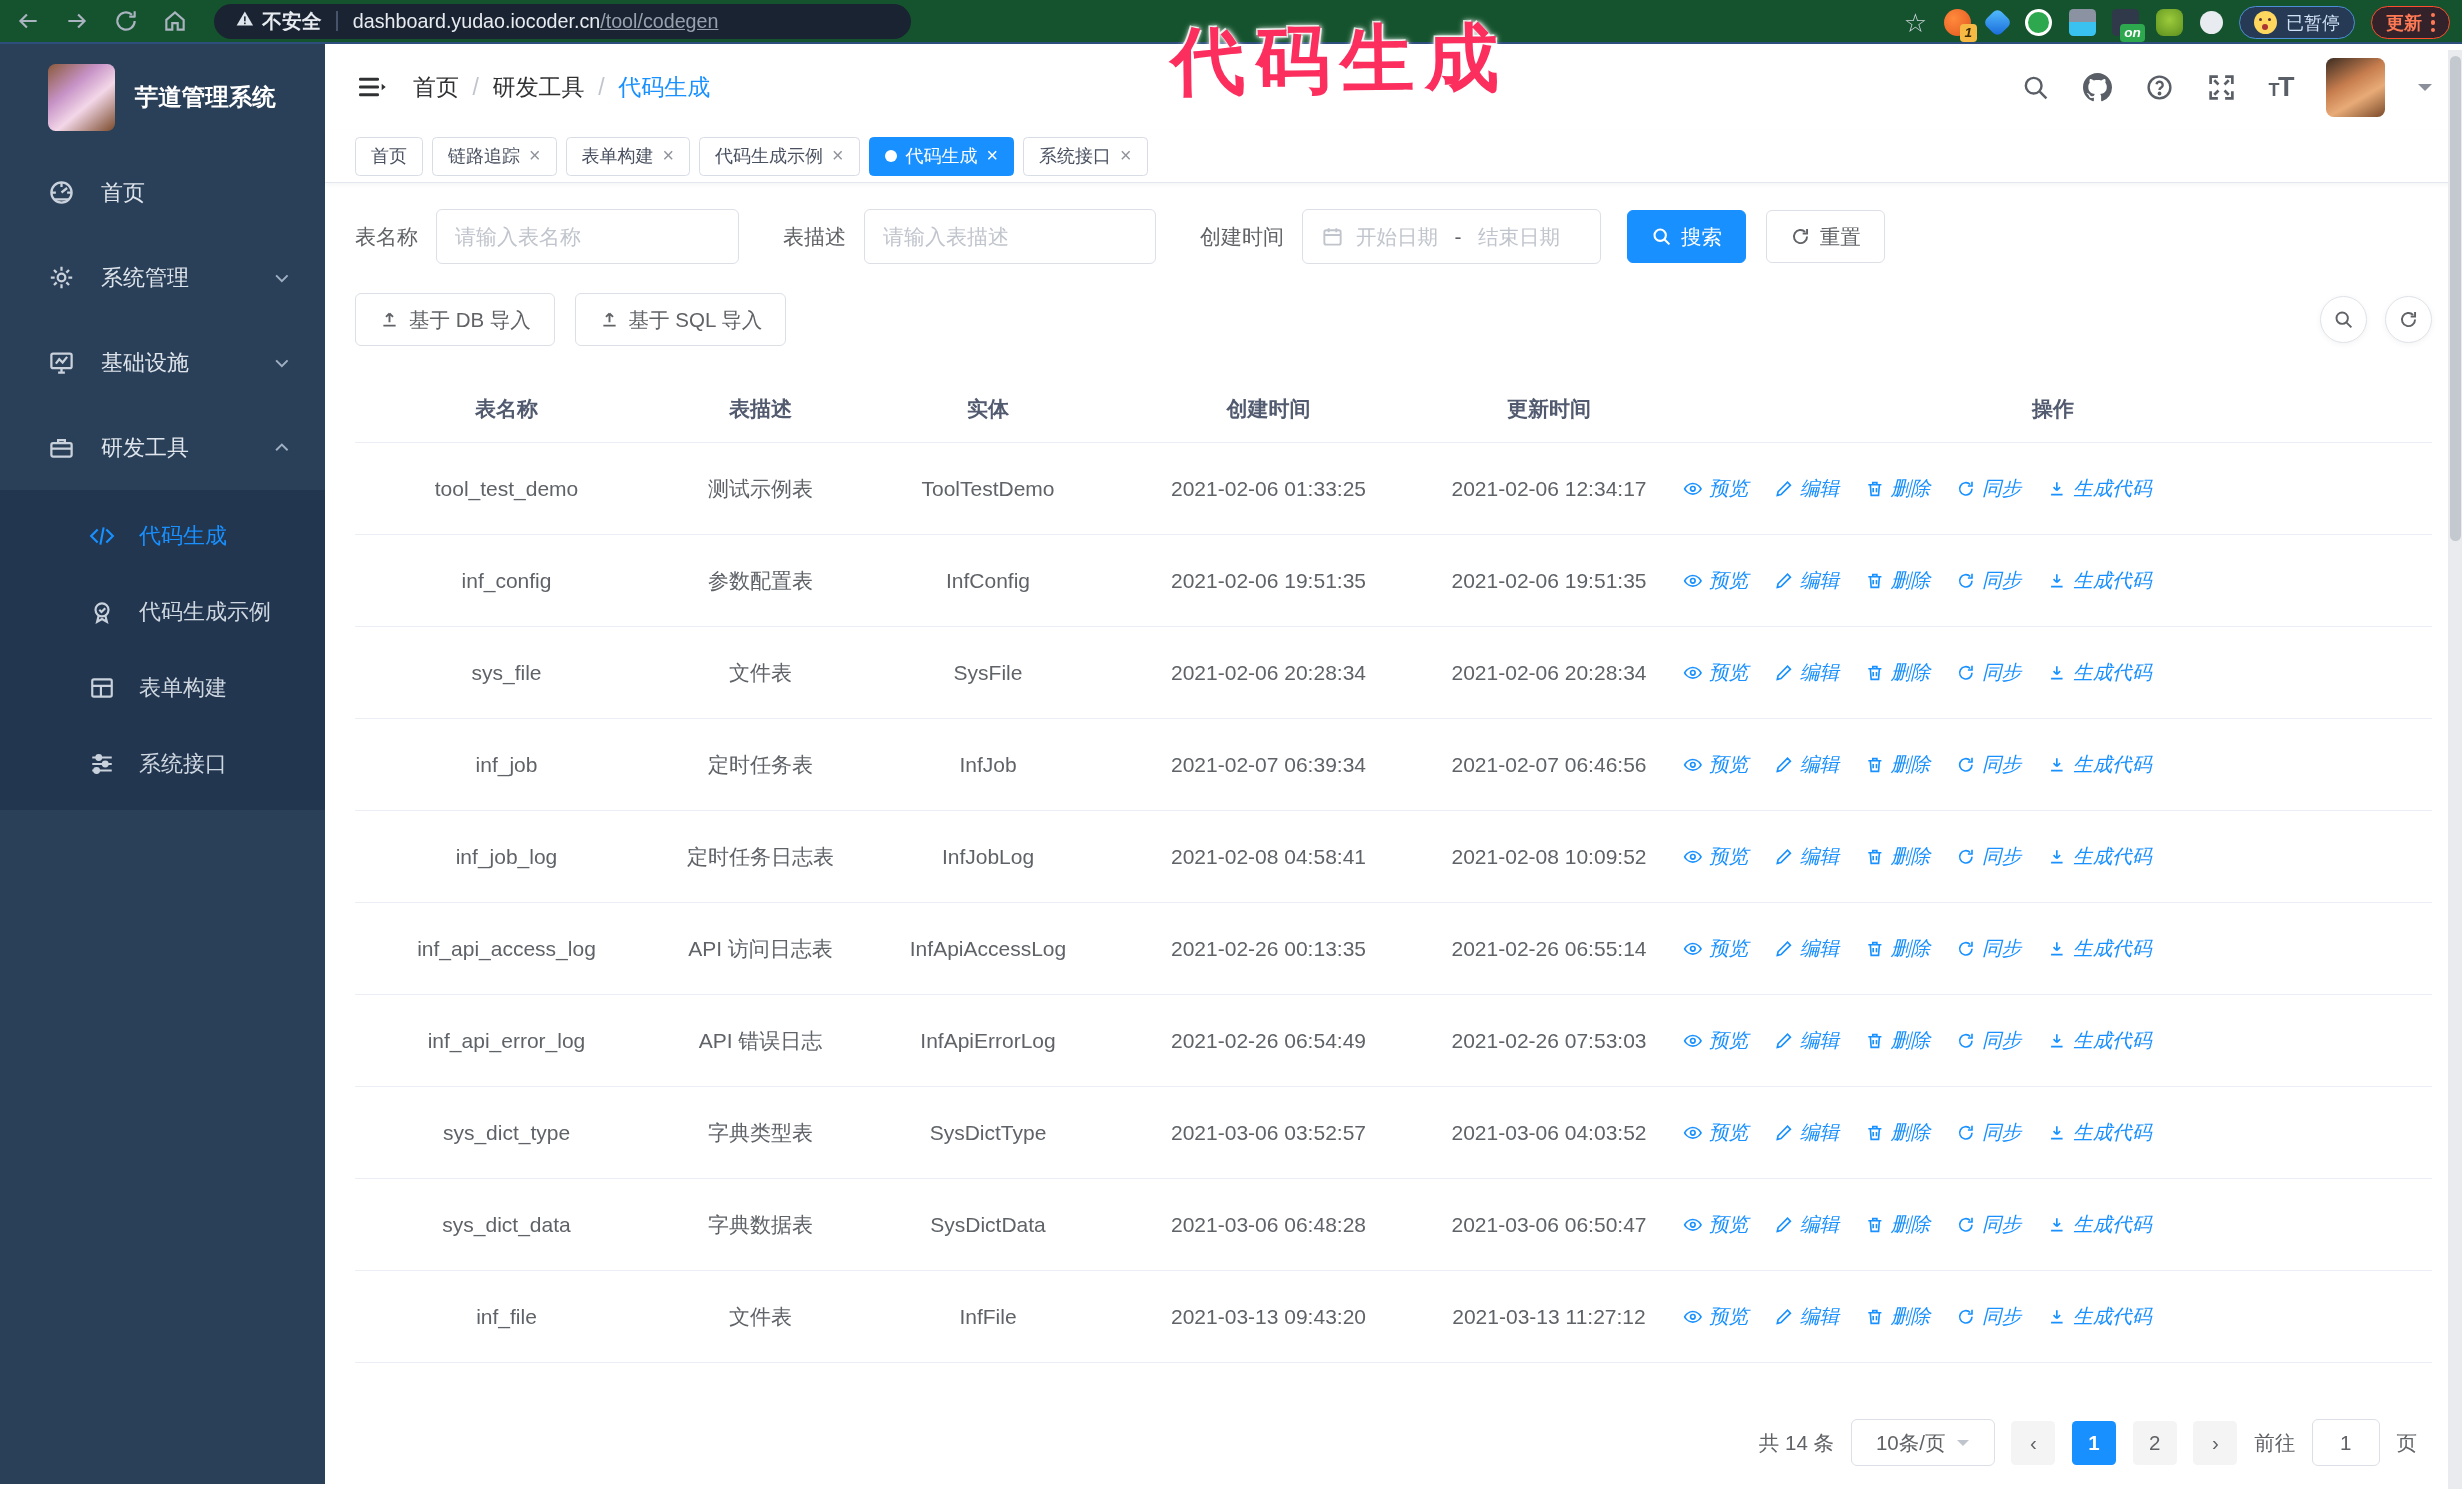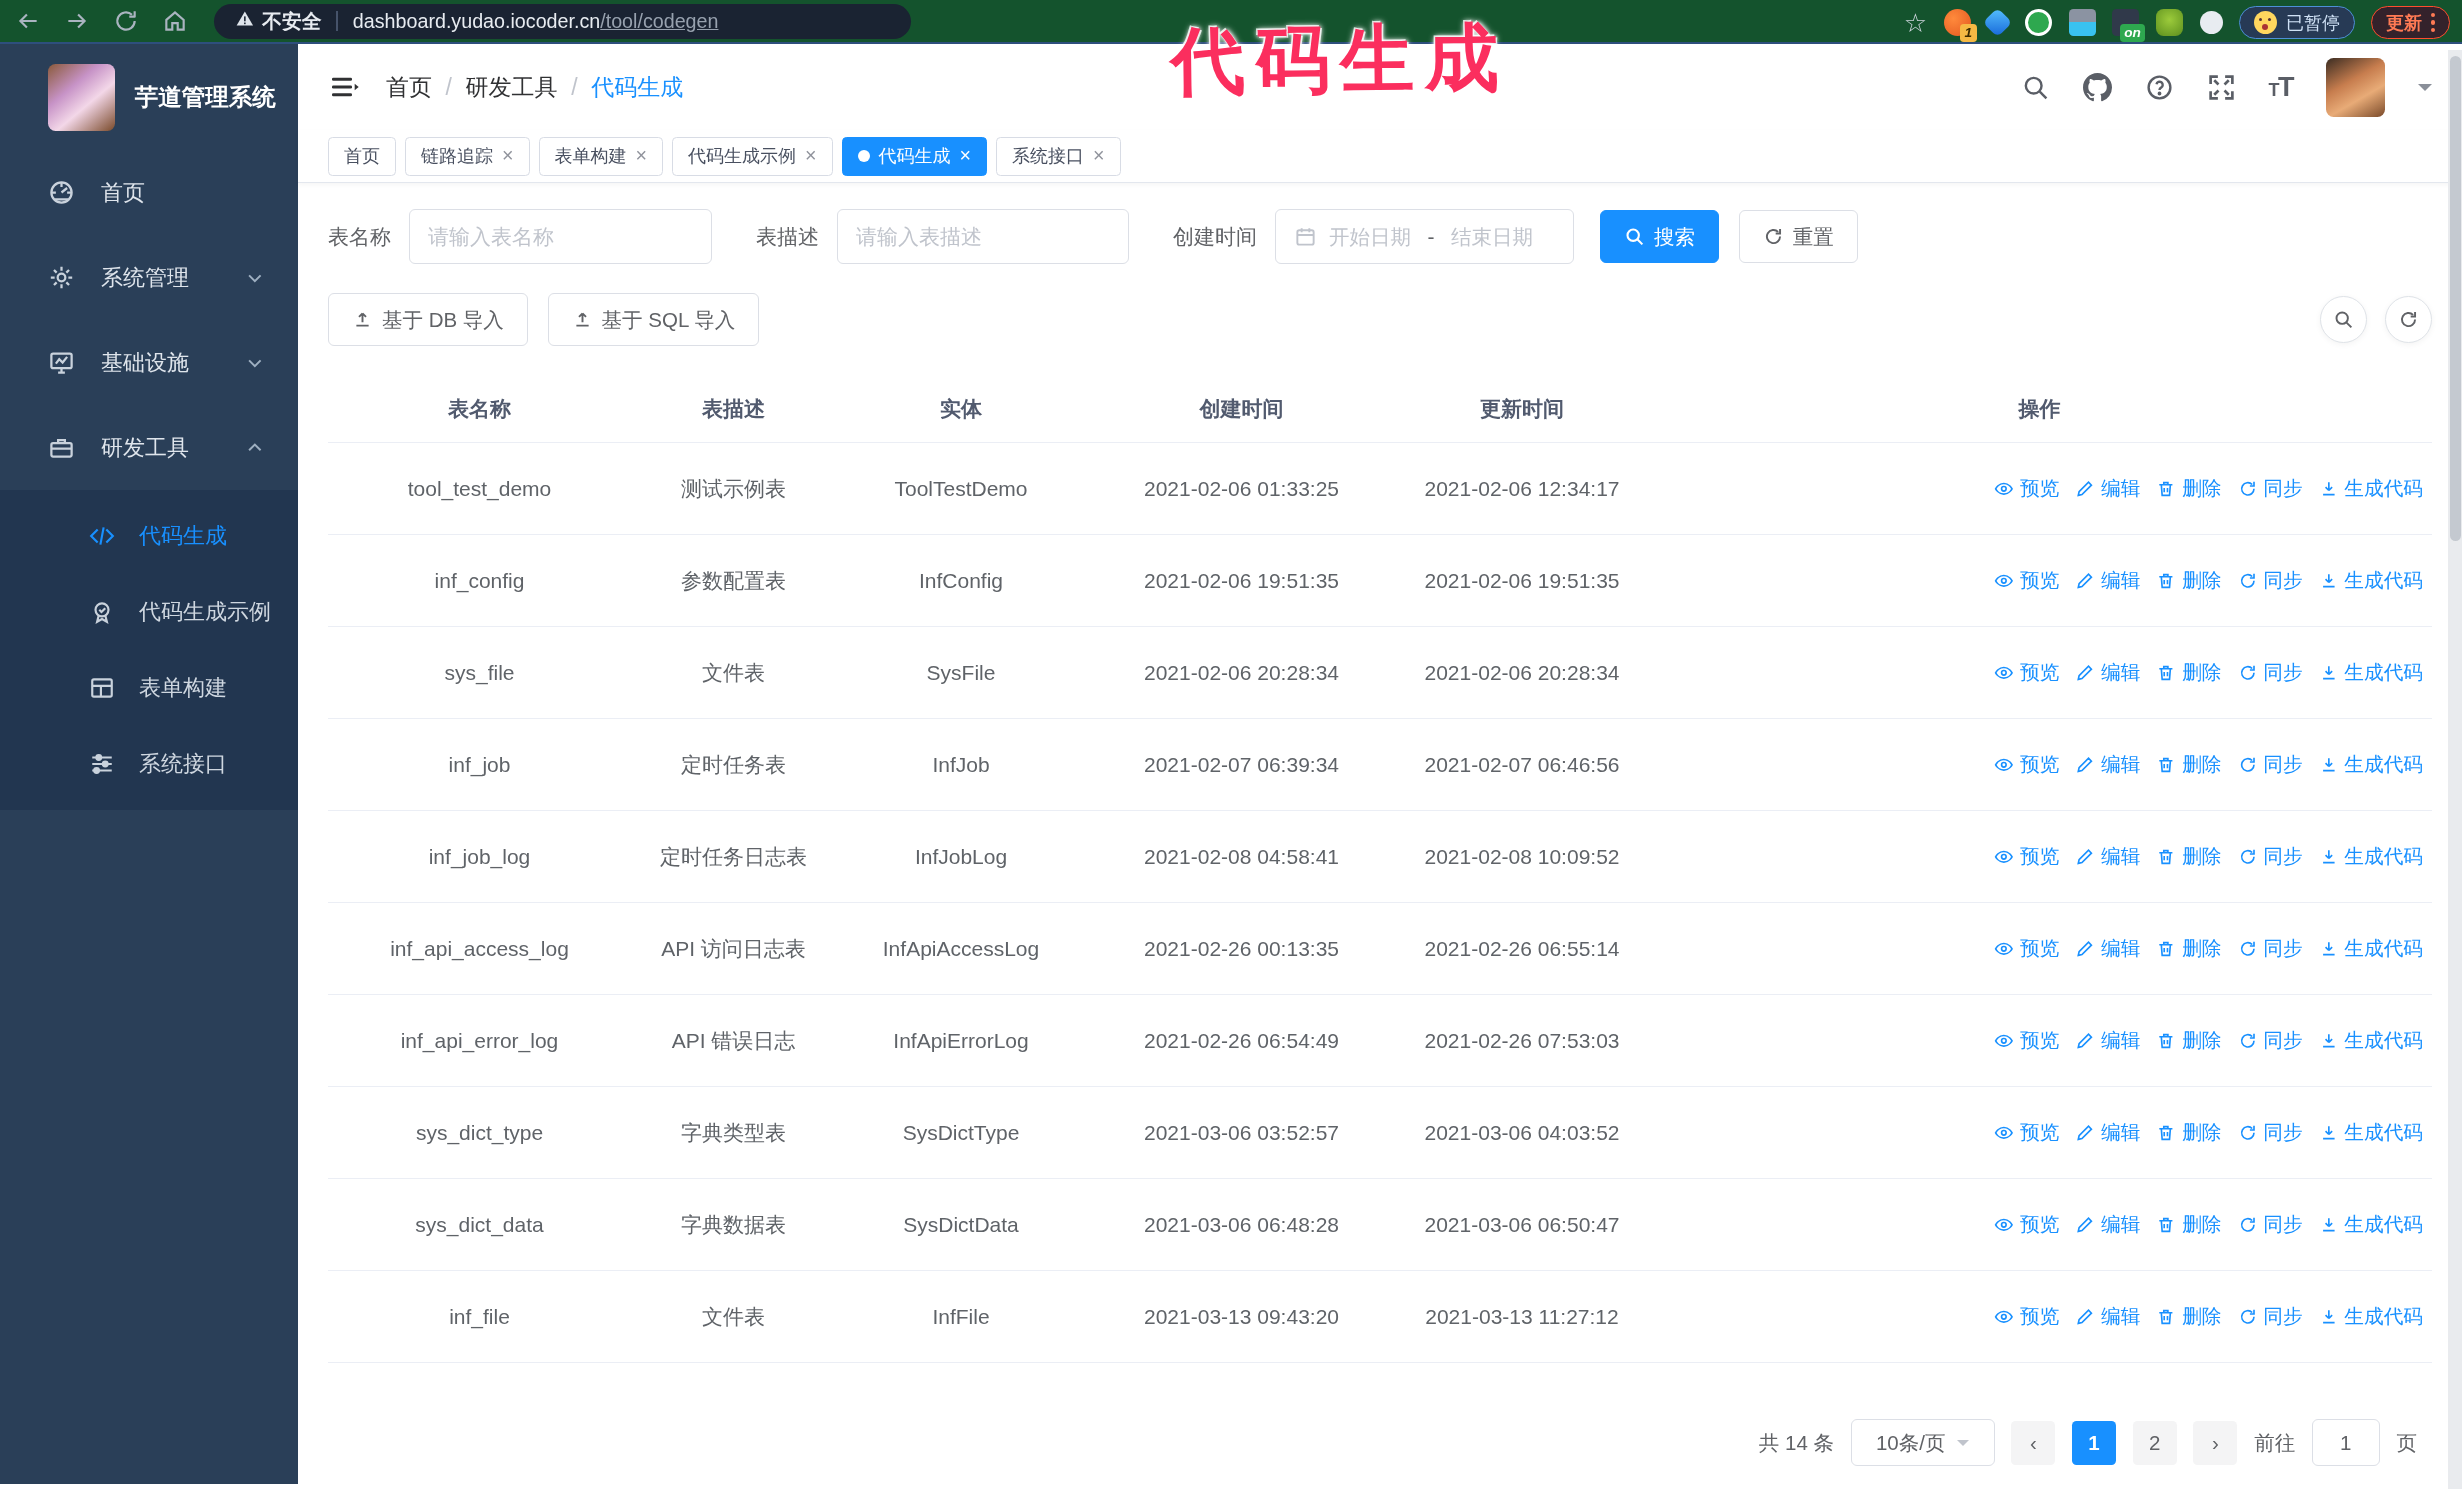--- a/index.html
+++ b/index.html
@@ -34,21 +34,21 @@
   .kebab { display:inline-block; width:4.5px; }
   .kebab i { display:block; width:4.5px; height:4.5px; border-radius:50%; background:#ff7a54; margin:3px 0; }
 
   
   .annotation { position:absolute; left:1171px; top:10.6px; z-index:50; font-size:74px; font-weight:bold;
     color:var(--annotation,#fb2e5e); letter-spacing:10.6px; transform:rotate(-.7deg);
     text-shadow:0 0 4.5px #fff,0 0 7.6px #fff,1.5px 1.5px 0 #ffffffcc,-1.5px -1.5px 0 #ffffffcc; }
 
   
   .app { display:flex; height:1440px; }
-  .sidebar { width:298px; background:var(--sidebar-bg,#2a3f58); color:#cfd7e0; flex-shrink:0; }
+  .sidebar { width:325px; background:var(--sidebar-bg,#2a3f58); color:#cfd7e0; flex-shrink:0; }
   .logo-row { display:flex; align-items:center; gap:19.7px; padding:19.7px 0 19.7px 48px; }
   .logo-img { width:67px; height:67px; border-radius:7.6px;
     background:linear-gradient(140deg,#8a5a3a 0%,#c793c7 35%,#f3d7e8 60%,#7a4a2a 100%); }
   .logo-title { color:#fff; font-size:23.5px; font-weight:bold; }
   .menu-item { display:flex; align-items:center; height:85px; padding:0 33px 0 48px; font-size:22px; color:#dfe5ec; }
   .menu-item .mi-icon { width:27px; height:27px; margin-right:26px; color:#c9d2dc; flex-shrink:0; }
   .menu-item .mi-icon svg { width:27px; height:27px; display:block; }
   .menu-item .chev { margin-left:auto; color:#9fb0c2; }
   .menu-item .chev svg { width:19.7px; height:19.7px; display:block; }
   .submenu { background:#223650; padding:7.6px 0; }
@@ -114,21 +114,21 @@
     display:flex; align-items:center; justify-content:center; color:#606266; box-shadow:0 1.5px 6px rgba(0,0,0,.05); }
   .round-btn svg { width:21px; height:21px; }
 
   
   .table { margin-top:29px; width:100%; font-size:21px; color:#5f6368; }
   .tr { display:flex; align-items:center; border-bottom:1.5px solid #ebeef5; min-height:92px; }
   .tr.head { min-height:68px; color:#515a6e; font-weight:bold; }
   .td { text-align:center; padding:7.6px 9px; }
   .c0 { width:303px; } .c1 { width:205px; } .c2 { width:250px; } .c3 { width:311px; } .c4 { width:250px; }
   .c5 { flex:1; }
-  .ops { display:flex; justify-content:flex-end; align-items:center; gap:16px; }
+  .ops { display:flex; justify-content:flex-start; align-items:center; gap:26px;font-style:italic; }
   .op { display:inline-flex; align-items:center; gap:6px; color:var(--accent,#1890ff); font-size:19.7px;
     text-decoration:none; white-space:nowrap; }
   .op svg { width:19.7px; height:19.7px; }
 
   
   .pagination { display:flex; align-items:center; justify-content:flex-end; gap:16.7px; margin:56px 15px 0 0;
     font-size:20.5px; color:#606266; }
   .psel { width:144px; height:47px; border:1.5px solid #dcdfe6; border-radius:6px; display:flex; align-items:center;
     justify-content:center; gap:12px; color:#606266; }
   .psel .sel-caret { width:0; height:0; border:6px solid transparent; border-top-color:#c0c4cc; margin-top:6px; }

